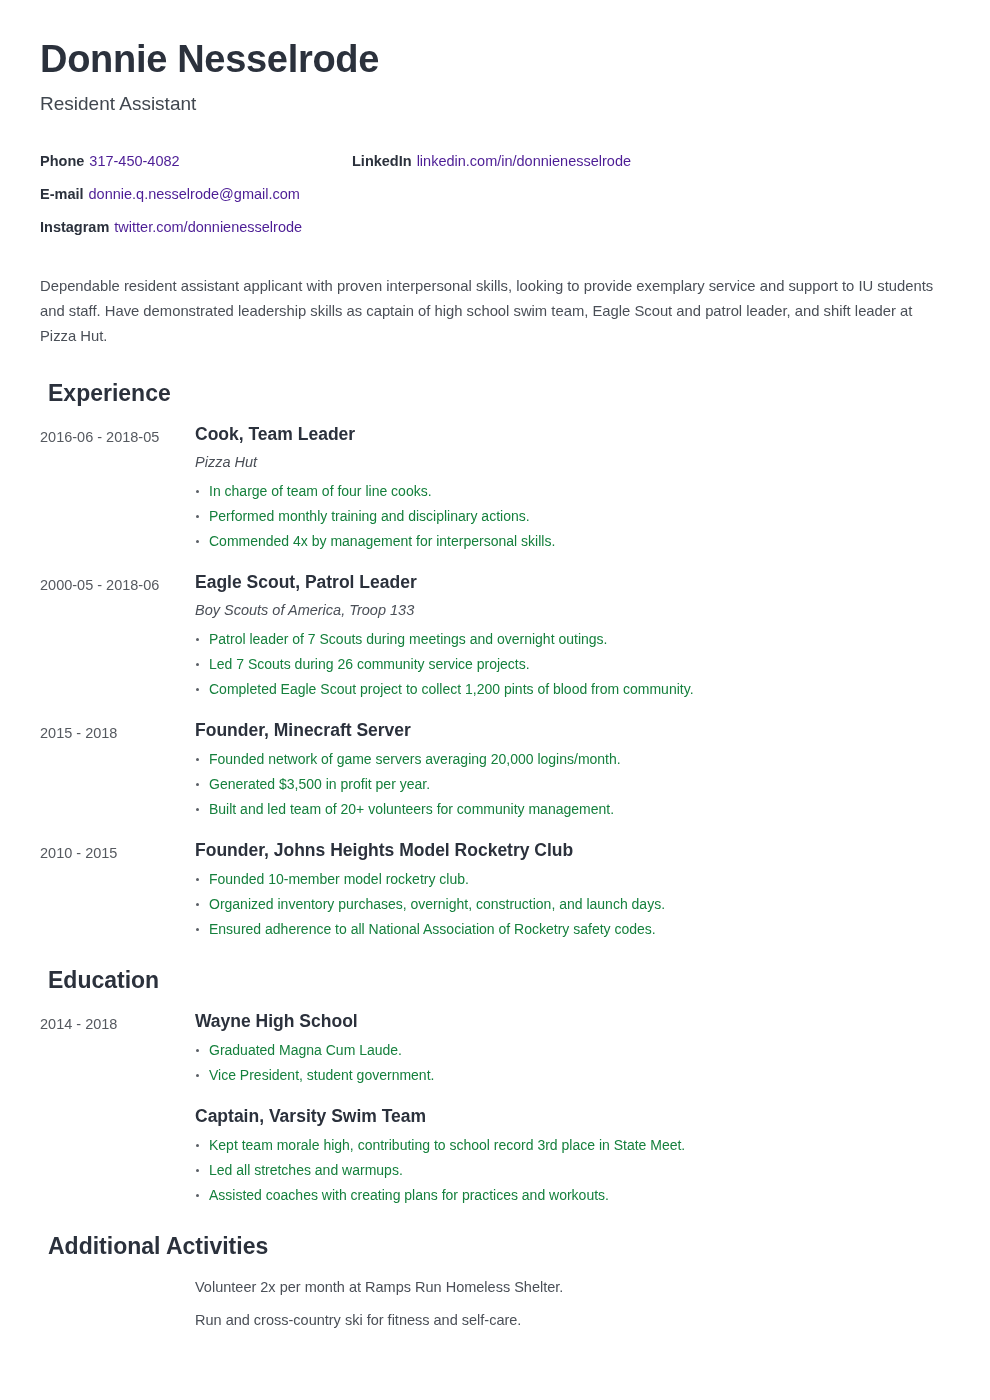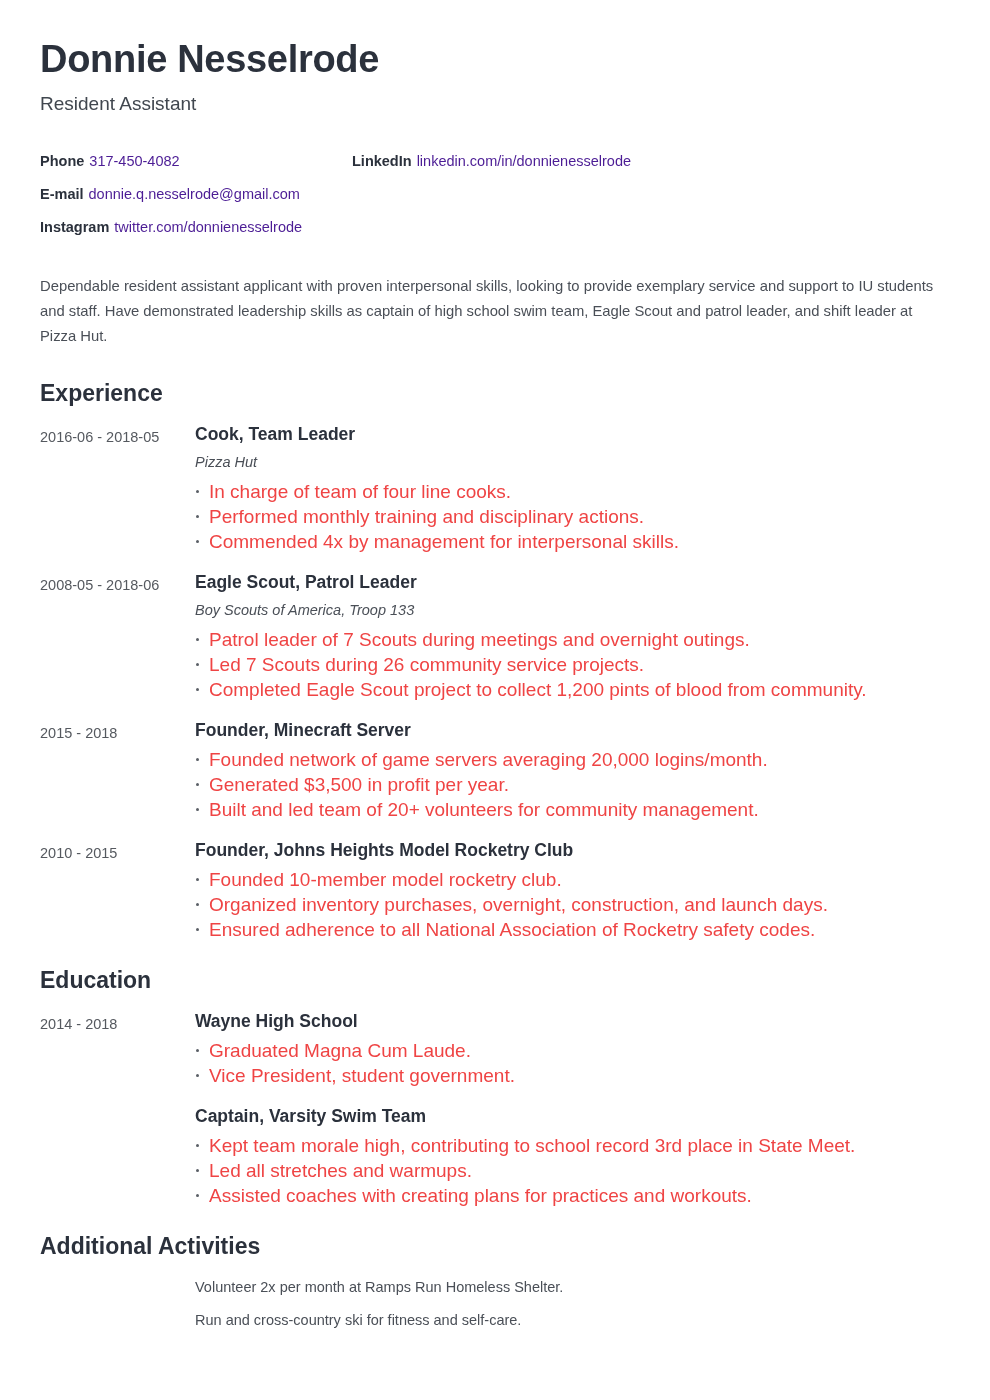--- a/index.html
+++ b/index.html
@@ -72,21 +72,21 @@
     color: #4a4f57;
     margin: 0 0 32px 0;
     max-width: 910px;
   }
 
   
   .section-heading {
     font-size: 23px;
     font-weight: bold;
     color: #2b313c;
-    margin: 0 0 16px 0;
+    margin: 0 0 16px 8px;
     line-height: 1.1;
   }
   .section { margin-bottom: 26px; }
 
   .entry {
     display: flex;
     align-items: flex-start;
     margin-bottom: 16px;
   }
   .entry:last-child { margin-bottom: 0; }
@@ -111,23 +111,23 @@
     font-size: 14.5px;
     font-style: italic;
     color: #4a4f57;
     line-height: 22px;
     margin: 0 0 6px 0;
   }
   .bullets { list-style: none; margin: 0; padding: 0; }
   .bullets li {
     position: relative;
     padding-left: 14px;
-    font-size: 19px;
+    font-size: 14px;
     line-height: 25px;
-    color: #ef4444;
+    color: #15803d;
   }
   .bullets li::before {
     content: "";
     position: absolute;
     left: 1px;
     top: 11px;
     width: 3px;
     height: 3px;
     border-radius: 50%;
     background: #5a5f66;
@@ -176,21 +176,21 @@
             <div class="entry-title">Cook, Team Leader</div>
             <div class="entry-sub">Pizza Hut</div>
             <ul class="bullets">
               <li>In charge of team of four line cooks.</li>
               <li>Performed monthly training and disciplinary actions.</li>
               <li>Commended 4x by management for interpersonal skills.</li>
             </ul>
           </div>
         </div>
         <div class="entry">
-          <div class="entry-dates">2008-05 - 2018-06</div>
+          <div class="entry-dates">2000-05 - 2018-06</div>
           <div class="entry-body">
             <div class="entry-title">Eagle Scout, Patrol Leader</div>
             <div class="entry-sub">Boy Scouts of America, Troop 133</div>
             <ul class="bullets">
               <li>Patrol leader of 7 Scouts during meetings and overnight outings.</li>
               <li>Led 7 Scouts during 26 community service projects.</li>
               <li>Completed Eagle Scout project to collect 1,200 pints of blood from community.</li>
             </ul>
           </div>
         </div>

